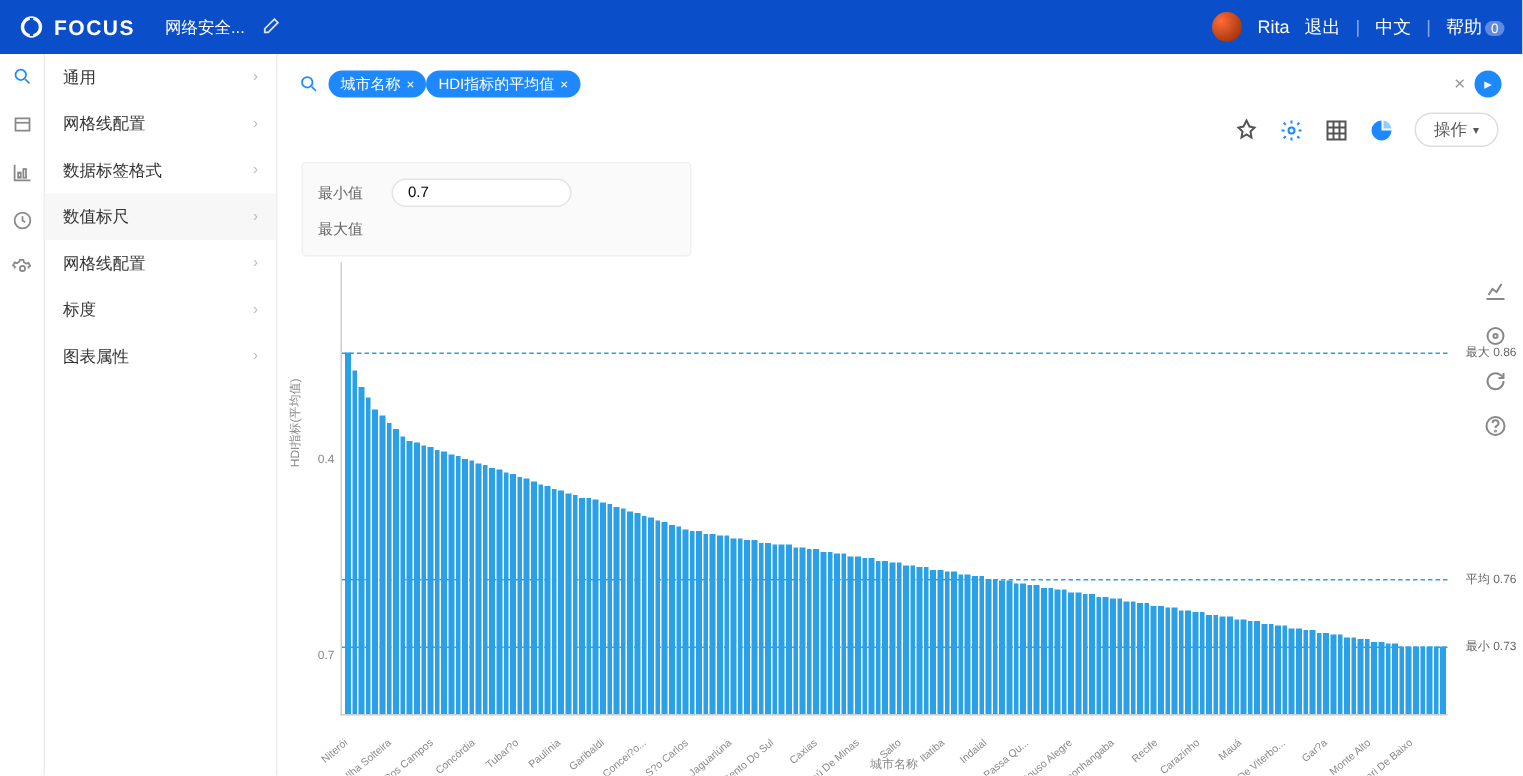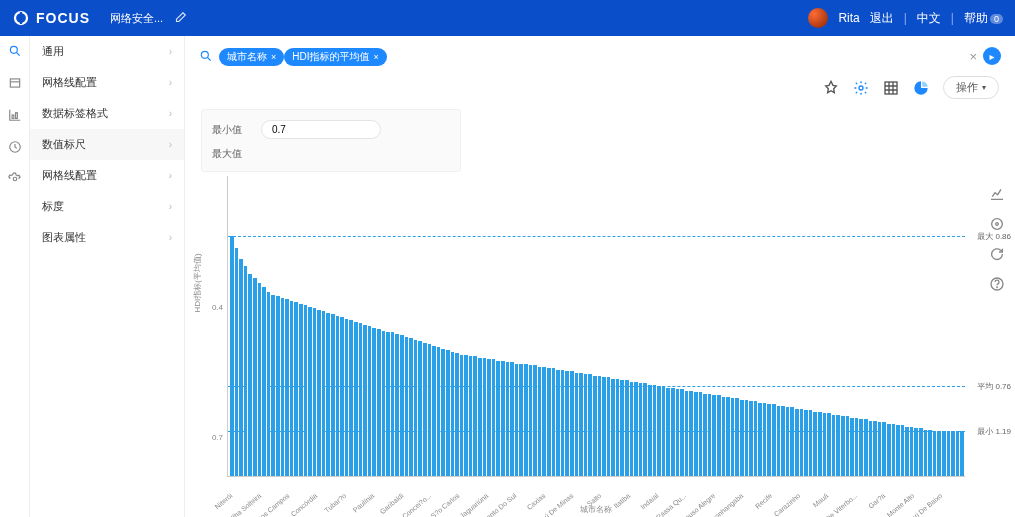--- a/index.html
+++ b/index.html
@@ -358,21 +358,21 @@
             <div class="bar" style="height: 15%;"></div>
             <div class="bar" style="height: 15%;"></div>
             <div class="bar" style="height: 15%;"></div>
             <div class="bar" style="height: 15%;"></div>
             <div class="bar" style="height: 15%;"></div>
             <div class="ref-line" style="top: 20%;"></div>
             <div class="ref-lbl" style="top: 20%;">最大 0.86</div>
             <div class="ref-line" style="top: 70%;"></div>
             <div class="ref-lbl" style="top: 70%;">平均 0.76</div>
             <div class="ref-line" style="top: 85%;"></div>
-            <div class="ref-lbl" style="top: 85%;">最小 1.19</div>
+            <div class="ref-lbl" style="top: 85%;">最小 0.73</div>
           </div>
         <div class="x-ticks" id="x-ticks">
           <div class="x-label">城市名称</div>
         <div class="x-tick" style="left: 0.3125%;">Niterói</div>
             <div class="x-tick" style="left: 4.15865%;">Ilha Solteira</div>
             <div class="x-tick" style="left: 8.00481%;">S?o José Dos Campos</div>
             <div class="x-tick" style="left: 11.851%;">Concórdia</div>
             <div class="x-tick" style="left: 15.6971%;">Tubar?o</div>
             <div class="x-tick" style="left: 19.5433%;">Paulínia</div>
             <div class="x-tick" style="left: 23.3894%;">Garibaldi</div>

